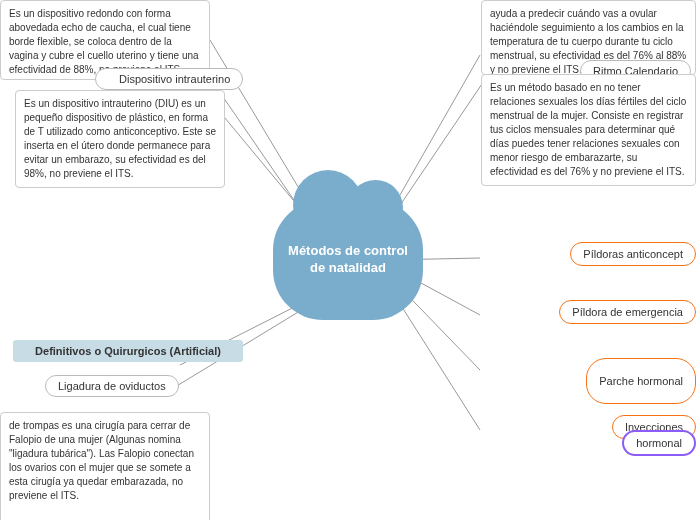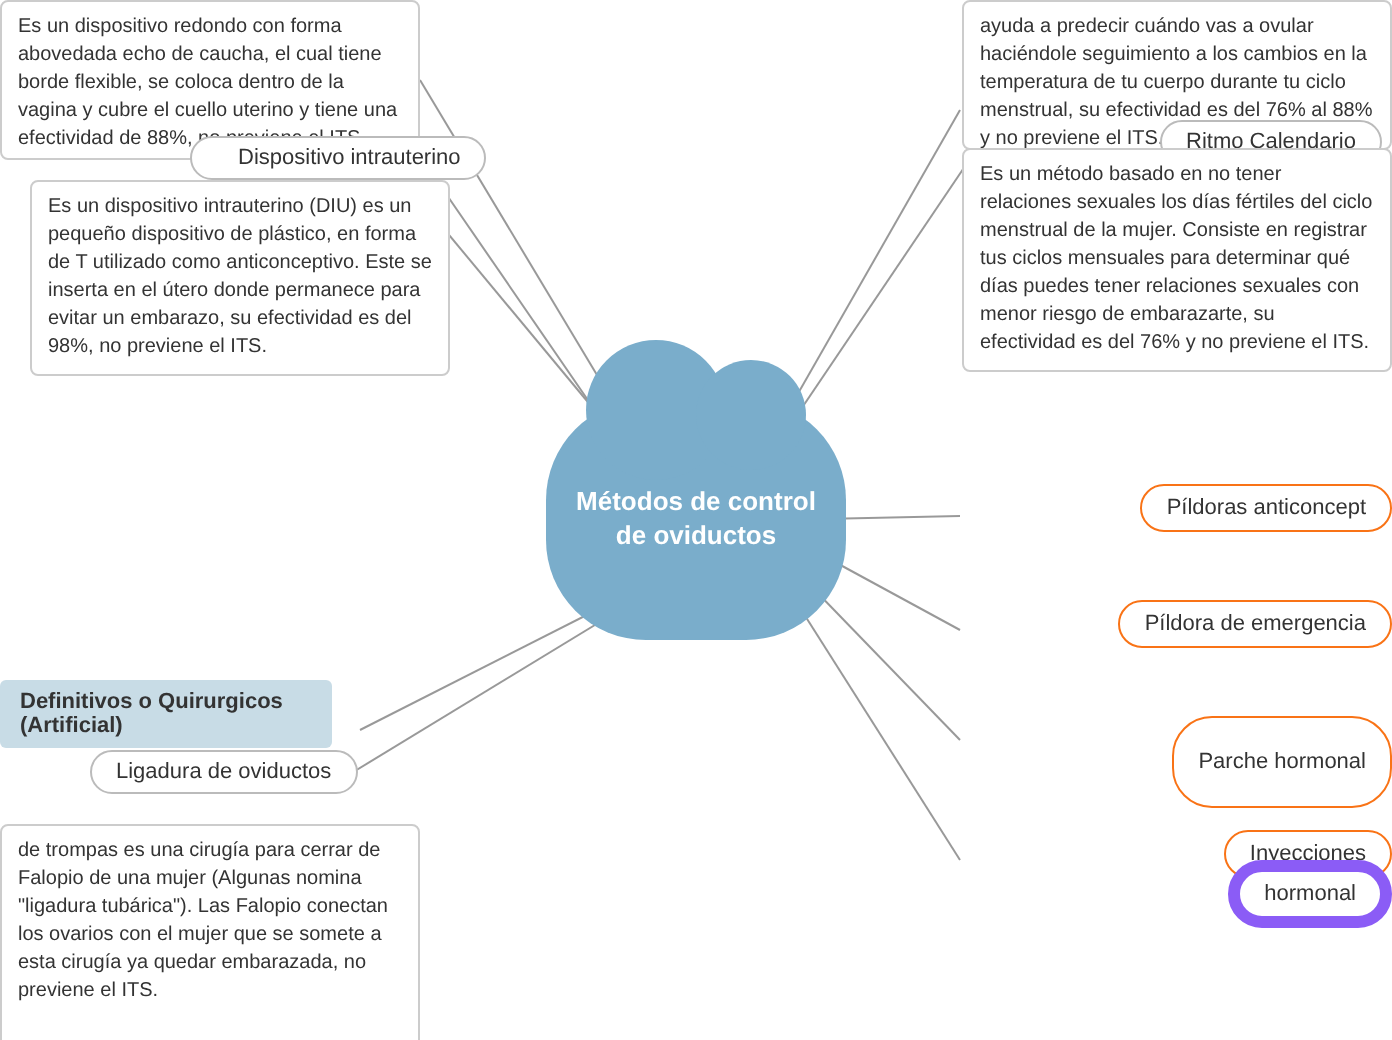--- a/index.html
+++ b/index.html
@@ -158,35 +158,35 @@
 </div>
 
 <div class="label-bubble" style="left:95px; top:68px;padding-left:23px;">
   <span>Dispositivo intrauterino</span>
 </div>
 
 <div class="info-box" style="left:15px; top:90px; width:210px;">
   <span>Es un dispositivo intrauterino (DIU) es un pequeño dispositivo de plástico, en forma de T utilizado como anticonceptivo. Este se inserta en el útero donde permanece para evitar un embarazo, su efectividad es del 98%, no previene el ITS.</span>
 </div>
 
-<div class="section-label" style="left:0; top:340px; width:166px;">
+<div class="section-label" style="left:13px; top:340px; width:230px;text-align:center;">
   <span>Definitivos o Quirurgicos (Artificial)</span>
 </div>
 
 <div class="label-bubble" style="left:45px; top:375px;">
   <span>Ligadura de oviductos</span>
 </div>
 
 <div class="info-box" style="left:0; top:412px; width:210px; height:136px; overflow:hidden;">
   <span>de trompas es una cirugía para cerrar de Falopio de una mujer (Algunas nomina "ligadura tubárica"). Las Falopio conectan los ovarios con el mujer que se somete a esta cirugía ya quedar embarazada, no previene el ITS.</span>
 </div>
 
 <div class="cloud-container">
   <div class="cloud">
-    <div class="cloud-text">Métodos de control de oviductos</div>
+    <div class="cloud-text">Métodos de control de natalidad</div>
   </div>
 </div>
 
 <div class="info-box" style="right:0; top:0; width:215px; max-height:75px; overflow:hidden;">
   <span>ayuda a predecir cuándo vas a ovular haciéndole seguimiento a los cambios en la temperatura de tu cuerpo durante tu ciclo menstrual, su efectividad es del 76% al 88% y no previene el ITS.</span>
 </div>
 
 <div class="label-bubble" style="right:5px; top:60px; left:auto;">
   <span>Ritmo Calendario</span>
 </div>
@@ -204,15 +204,15 @@
 </div>
 
 <div class="label-right" style="right:0; top:358px; border-radius:20px; padding:16px 12px;">
   <span>Parche hormonal</span>
 </div>
 
 <div class="label-right" style="right:0; top:415px; border-radius:20px; padding:5px 12px;text-align:center;">
   <span>Inyecciones</span>
 </div>
 
-<div style="position:absolute; right:0; top:430px; background:#fff; border:6px solid #8b5cf6; border-radius:20px; padding:5px 12px; font-size:11px;">
+<div style="position:absolute; right:0; top:430px; background:#fff; border:2px solid #8b5cf6; border-radius:20px; padding:5px 12px; font-size:11px;">
   <span>hormonal</span>
 </div>
 
 </body></html>

